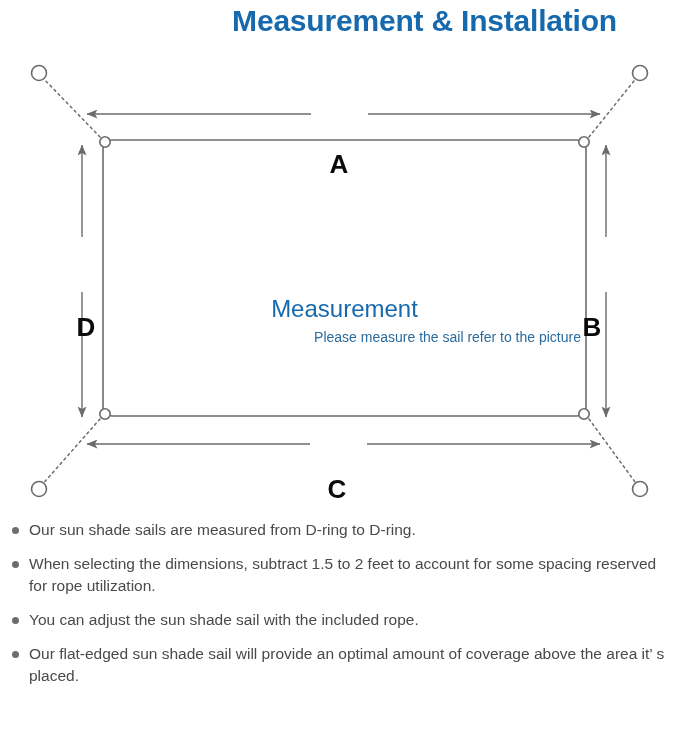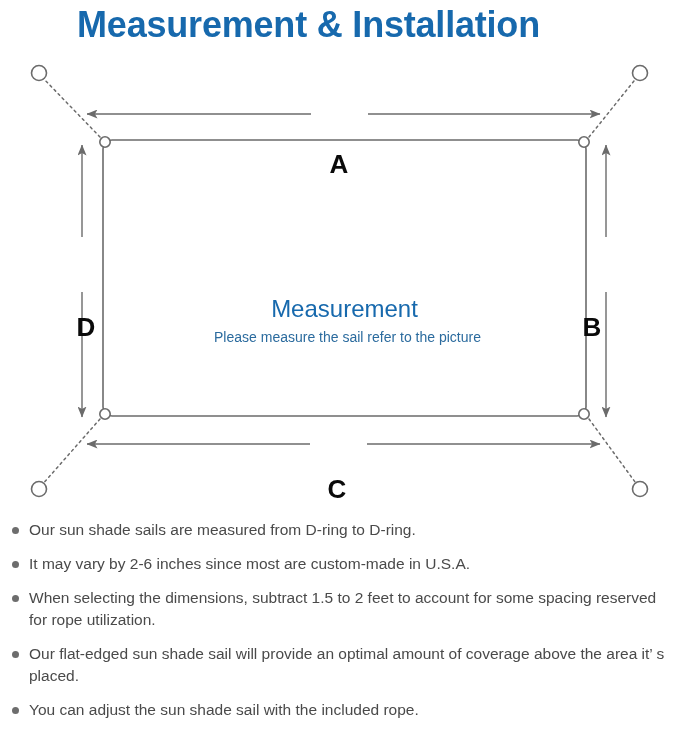--- a/index.html
+++ b/index.html
@@ -21,22 +21,22 @@
     height: 739px;
     background: #ffffff;
   }
 
   
   .title {
     position: absolute;
     left: 0;
     top: 4px;
     width: 617px;
-    text-align: center;
-    font-size: 36px;
+    text-align: right;
+    font-size: 30px;
     font-weight: bold;
     color: #1769ad;
     letter-spacing: -0.2px;
     font-family: "Liberation Sans", sans-serif;
   }
 
   
   .diagram {
     position: absolute;
     left: 0;
@@ -54,24 +54,24 @@
     left: 103px;
     top: 243px;
     width: 483px;
     text-align: center;
     font-size: 24px;
     font-weight: normal;
     color: #1769ad;
   }
   .sail-sub {
     position: absolute;
-    left: 106px;
+    left: 98px;
     top: 277px;
     width: 483px;
-    text-align: center;
+    text-align: right;
     font-size: 14px;
     font-weight: normal;
     color: #2b6b9e;
   }
 
   
   .dim {
     position: absolute;
     font-size: 26px;
     font-weight: bold;
@@ -190,29 +190,25 @@
     <div class="dim dim-d">D</div>
   </div>
 
   <div class="notes">
     <div class="note">
       <span class="bullet"></span>
       <span class="note-text">Our sun shade sails are measured from D-ring to D-ring.</span>
     </div>
     <div class="note">
       <span class="bullet"></span>
-      <span class="note-text">It may vary by 2-6 inches since most are custom-made in U.S.A.</span>
-    </div>
-    <div class="note">
-      <span class="bullet"></span>
       <span class="note-text">When selecting the dimensions, subtract 1.5 to 2 feet to account for some spacing reserved for rope utilization.</span>
     </div>
     <div class="note">
       <span class="bullet"></span>
+      <span class="note-text">You can adjust the sun shade sail with the included rope.</span>
+    </div>
+    <div class="note">
+      <span class="bullet"></span>
       <span class="note-text">Our flat-edged sun shade sail will provide an optimal amount of coverage above the area it’ s placed.</span>
     </div>
-    <div class="note">
-      <span class="bullet"></span>
-      <span class="note-text">You can adjust the sun shade sail with the included rope.</span>
-    </div>
   </div>
 
 </div>
 
 </body></html>

